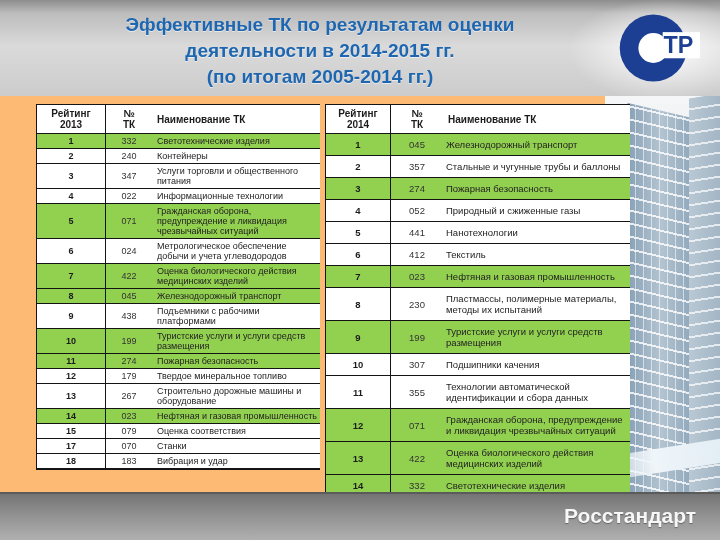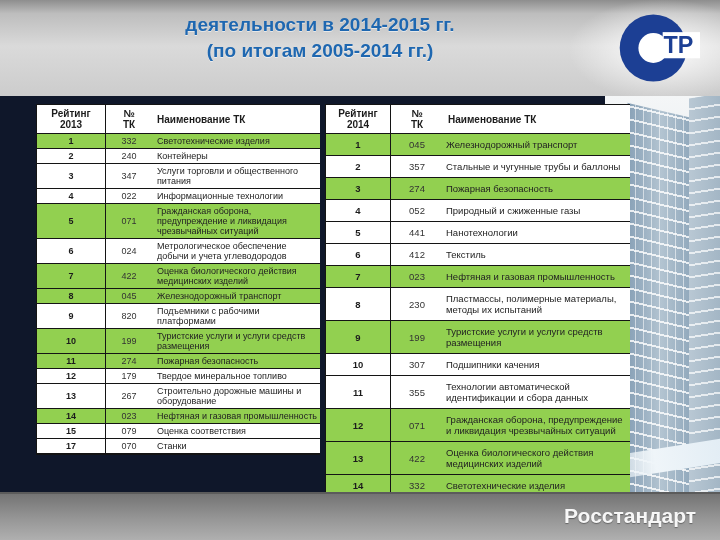--- a/index.html
+++ b/index.html
@@ -18,21 +18,21 @@
     position:absolute;right:0;top:0;width:150px;height:96px;
     background:radial-gradient(ellipse at 62% 52%,rgba(255,255,255,.95) 0%,rgba(255,255,255,0) 72%);
   }
   .slide-title{
     position:absolute;left:40px;top:12px;width:560px;text-align:center;
     font-weight:bold;font-size:19px;line-height:1.38;color:var(--title-blue);
     text-shadow:0 1px 0 rgba(255,255,255,.55);
   }
   .logo{position:absolute;right:20px;top:6px;width:84px;height:84px;color:var(--logo-navy);}
   
-  .content{position:absolute;left:0;top:96px;width:720px;height:396px;background:#0f172a;}
+  .content{position:absolute;left:0;top:96px;width:720px;height:396px;background:#fdba74;}
   
   .photo{position:absolute;left:605px;top:0;width:115px;height:396px;overflow:hidden;
     background:linear-gradient(180deg,#f4f6f7 0%,#e6ebee 28%,#cfd8de 100%);}
   .tower-main{position:absolute;left:22px;top:14px;width:62px;height:420px;
     transform:skewY(13deg);
     background:
       repeating-linear-gradient(0deg,rgba(255,255,255,.8) 0 2px,rgba(255,255,255,0) 2px 13px),
       repeating-linear-gradient(90deg,rgba(255,255,255,.55) 0 1px,rgba(255,255,255,0) 1px 8px),
       linear-gradient(90deg,#87a0b6 0%,#b3c4d1 55%,#93aabd 100%);}
   .tower-side{position:absolute;left:84px;top:0px;width:31px;height:420px;
@@ -71,20 +71,21 @@
   .footer-brand{
     position:absolute;right:24px;top:10px;font-size:21px;font-weight:bold;color:#f7f7f7;
     text-shadow:0 1px 1px rgba(0,0,0,.35);text-align:right;}
 </style>
 </head>
 <body style="--hl-green: #92d050; --title-blue: #1e67b0; --logo-navy: #1c3f94;">
 
 <div class="header-band">
   <div class="logo-glow"></div>
   <div class="slide-title">
+    <div>Эффективные ТК по результатам оценки</div>
     <div>деятельности в 2014-2015 гг.</div>
     <div>(по итогам 2005-2014 гг.)</div>
   </div>
   <svg class="logo" viewBox="0 0 90 90">
     <circle cx="40" cy="45" r="36" fill="currentColor"></circle>
     <circle cx="40" cy="45" r="16" fill="#ffffff"></circle>
     <rect x="50" y="28" width="40" height="28" fill="#ffffff"></rect>
     <text x="51" y="50" font-size="25" font-weight="bold" fill="currentColor" font-family="Liberation Sans, DejaVu Sans, sans-serif">ТР</text>
   </svg>
 </div>
@@ -146,21 +147,21 @@
           <td class="c-tk">422</td>
           <td class="c-name">Оценка биологического действия медицинских изделий</td>
         </tr>
         <tr class="hl">
           <td class="c-rank">8</td>
           <td class="c-tk">045</td>
           <td class="c-name">Железнодорожный транспорт</td>
         </tr>
         <tr>
           <td class="c-rank">9</td>
-          <td class="c-tk">820</td>
+          <td class="c-tk">438</td>
           <td class="c-name">Подъемники с рабочими платформами</td>
         </tr>
         <tr class="hl">
           <td class="c-rank">10</td>
           <td class="c-tk">199</td>
           <td class="c-name">Туристские услуги и услуги средств размещения</td>
         </tr>
         <tr class="hl">
           <td class="c-rank">11</td>
           <td class="c-tk">274</td>
@@ -183,20 +184,25 @@
         </tr>
         <tr>
           <td class="c-rank">15</td>
           <td class="c-tk">079</td>
           <td class="c-name">Оценка соответствия</td>
         </tr>
         <tr>
           <td class="c-rank">17</td>
           <td class="c-tk">070</td>
           <td class="c-name">Станки</td>
+        </tr>
+        <tr>
+          <td class="c-rank">18</td>
+          <td class="c-tk">183</td>
+          <td class="c-name">Вибрация и удар</td>
         </tr>
       </tbody>
   </table>
 
   <table class="tk" id="right-table">
     <thead>
       <tr>
         <th class="c-rank">
           <span>Рейтинг</span><br>
           <span>2014</span>

